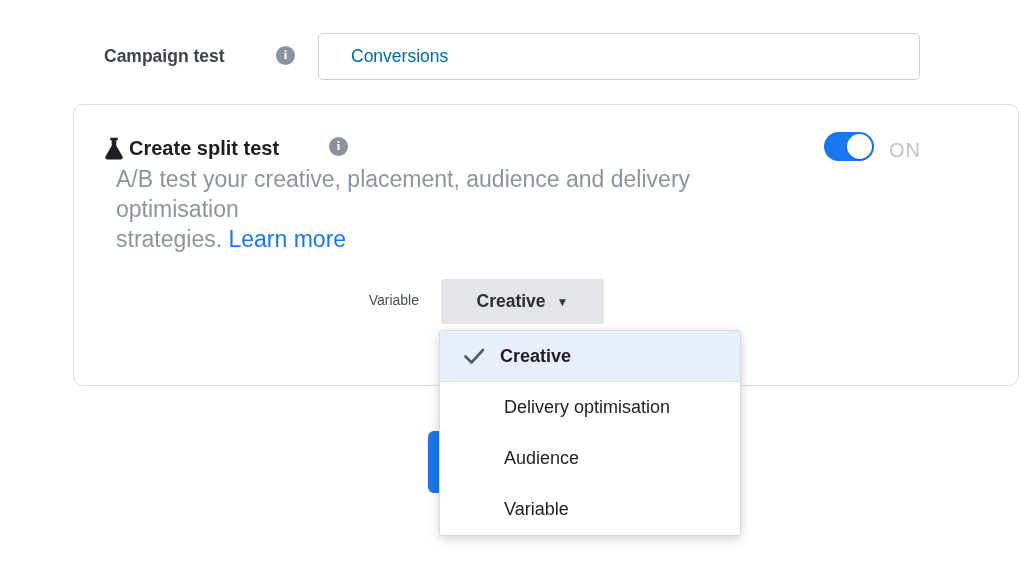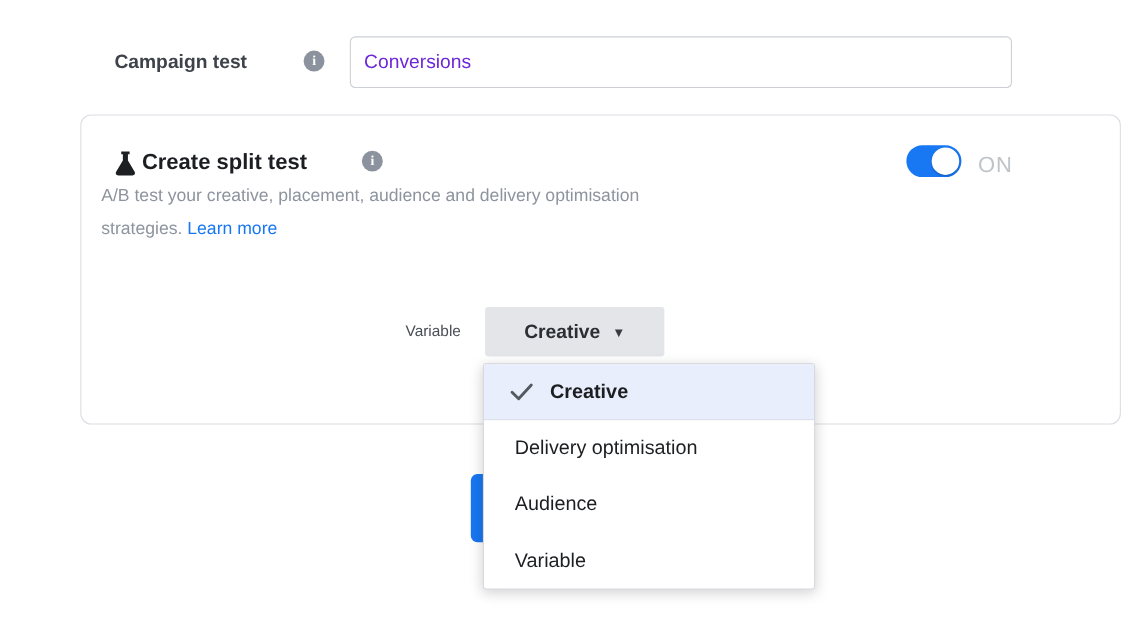--- a/index.html
+++ b/index.html
@@ -12,33 +12,33 @@
   .campaign-label { position:absolute; left:104px; top:46px; font-size:17.5px; font-weight:700; color:#3e434b; }
   .info-icon {
     position:absolute; width:19px; height:19px; border-radius:50%;
     background:#8c939e; color:#fff; display:flex; align-items:center; justify-content:center;
     font-size:12.5px; font-weight:700; font-family:"Liberation Serif", serif; line-height:1;
   }
   .info-campaign { left:276px; top:46px; }
   .name-input {
     position:absolute; left:318px; top:33px; width:602px; height:47px;
     border:1px solid #ccd0d5; border-radius:5px; background:#fff;
-    padding:0 12px; font-size:17.5px; color:#6d28d9; font-family:"Liberation Sans", sans-serif; outline:none;
+    padding:0 32px; font-size:17.5px; color:#0369a1; font-family:"Liberation Sans", sans-serif; outline:none;
   }
   
   .card {
     position:absolute; left:73px; top:104px; width:946px; height:282px;
     background:#fff; border:1px solid #dcdee3; border-radius:10px;
   }
   .flask-icon { position:absolute; left:30px; top:32px; }
   .card-title { position:absolute; left:55px; top:32px; font-size:20px; font-weight:700; color:#1c1e21; }
   .info-split { left:255px; top:32px; position:absolute; }
   .card-desc {
-    position:absolute; left:18px; top:59px; width:700px;
-    font-size:16px; line-height:30px; color:#8d949e;
+    position:absolute; left:42px; top:59px; width:700px;
+    font-size:23px; line-height:30px; color:#8d949e;
   }
   .learn-more { color:#1877f2; text-decoration:none; cursor:pointer; }
   
   .toggle {
     position:absolute; left:750px; top:27px; width:50px; height:29px;
     border-radius:15px; background:#1877f2; cursor:pointer;
   }
   .toggle-knob {
     position:absolute; right:2px; top:2px; width:25px; height:25px;
     border-radius:50%; background:#fff; box-shadow:0 1px 2px rgba(0,0,0,0.25);
@@ -60,21 +60,21 @@
     background:#1877f2; border:none; border-radius:6px; z-index:1; cursor:pointer;
   }
   
   .menu {
     position:absolute; left:439px; top:330px; width:302px; z-index:10;
     background:#fff; border:1px solid #d8dadf; border-radius:3px;
     box-shadow:0 3px 12px rgba(0,0,0,0.18);
   }
   .menu-item {
     height:51px; display:flex; align-items:center; cursor:pointer;
-    font-size:18px; color:#1c1e21; padding-left:28px;
+    font-size:18px; color:#1c1e21; padding-left:64px;
   }
   .menu-item.selected {
     background:#e8eefb; font-weight:700; padding-left:23px;
     border-bottom:1px solid rgba(0,0,0,0.06);
   }
   .check-icon { margin-right:14px; display:flex; align-items:center; }
 </style>
 </head>
 <body>
 

